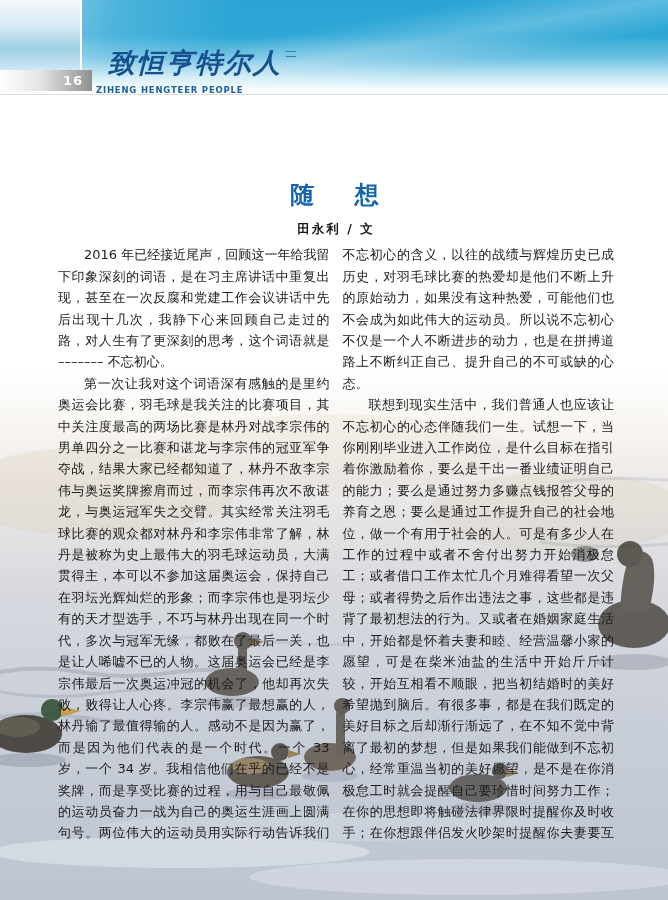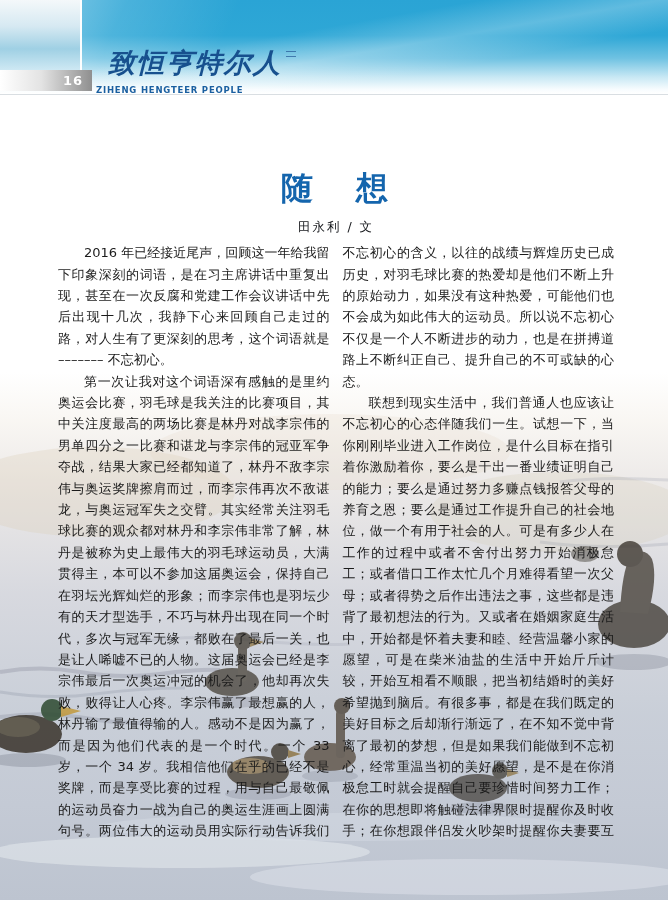--- a/index.html
+++ b/index.html
@@ -64,27 +64,27 @@
       rgba(198,204,214,0.95) 65%,
       rgba(196,202,213,1) 82%,
       rgba(189,196,208,1) 100%);
     pointer-events:none;
   }
   .watermark svg { display:block; }
 
   
   .main { position:absolute; left:58px; top:170px; width:556px; }
   .article-title {
-    margin:1px; text-align:center;
-    font-size:32px; font-weight:bold; color:#1465ad;
+    margin:12px; text-align:center;
+    font-size:24px; font-weight:bold; color:#1465ad;
     letter-spacing:3px; word-spacing:26px; line-height:1.1;
   }
   .article-byline {
     margin-top:13px; text-align:center;
-    font-size:12.5px; font-weight:normal; color:#16181c; letter-spacing:2px;
+    font-size:12.5px; font-weight:bold; color:#16181c; letter-spacing:2px;
   }
   .columns {
     margin-top:6px; height:606px; overflow:hidden;
     column-count:2; column-gap:13px; column-fill:auto;
     font-size:13px; line-height:21.4px; color:#1b1b1b;
     text-align:justify;
   }
   .columns p { margin:0; text-indent:2em; }
 </style>
 </head>

